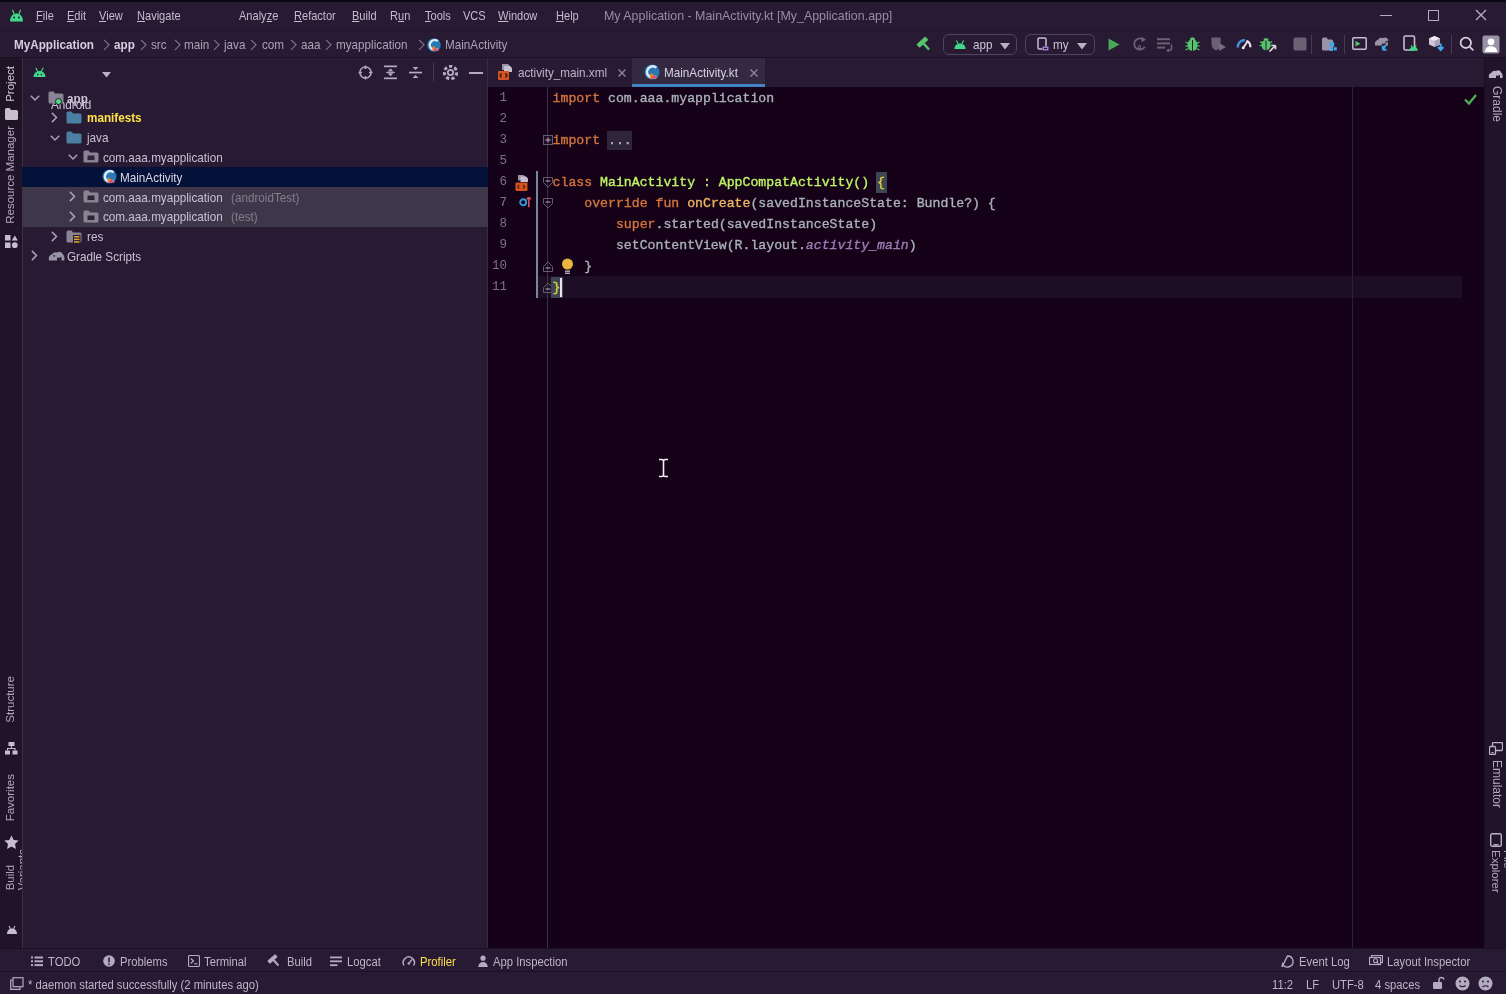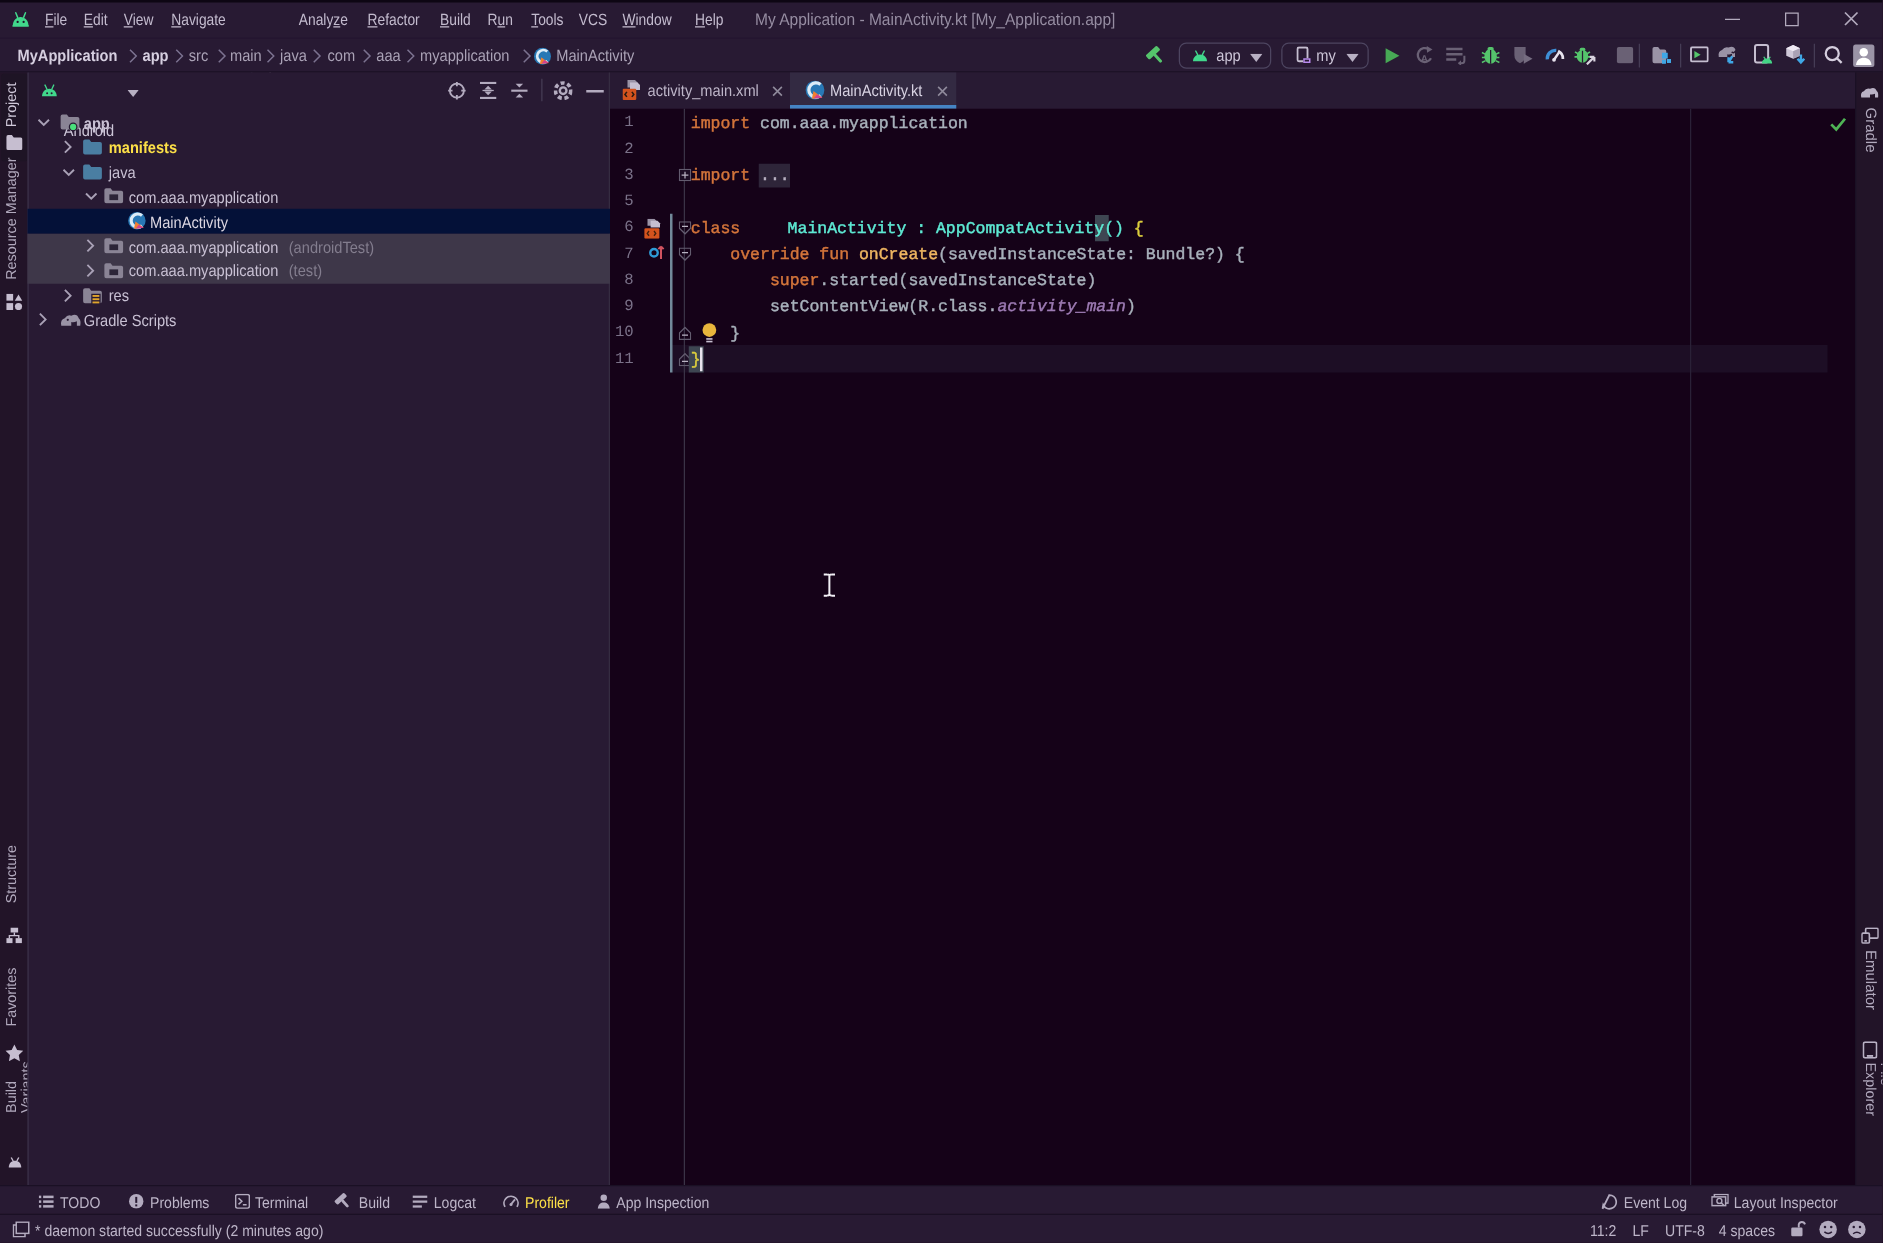--- a/index.html
+++ b/index.html
@@ -571,24 +571,24 @@
           <circle cx="6.5" cy="6" r="5.5" fill="#e8b63c"></circle>
           <rect x="4" y="12.5" width="5" height="1.3" fill="#c5bed0"></rect>
           <rect x="4" y="14.6" width="5" height="1.3" fill="#c5bed0"></rect>
         </svg>
       </span>
       <span class="abs" style="left:387.81999999999994px;top:85px;width:11.42px;height:21px;background:#3e4652;"></span>
       <span class="abs" style="left:62.599999999999994px;top:190px;width:11.92px;height:21px;background:#3e4652;"></span>
       <span class="abs txt" style="left:64.6px;top:3.5px;font-family:'Liberation Mono',monospace;font-size:13.2px;-webkit-text-stroke:0.35px currentColor;"><span style="color:#d4753b;">import </span><span style="color:#a8b1bb;">com.aaa.myapplication</span></span>
       <span class="abs" style="left:119.03999999999999px;top:44px;width:24.759999999999998px;height:19px;background:#2e2539;"></span>
       <span class="abs txt" style="left:64.6px;top:45.5px;font-family:'Liberation Mono',monospace;font-size:13.2px;-webkit-text-stroke:0.35px currentColor;"><span style="color:#d4753b;">import </span><span style="color:#b9b2c2;">...</span></span>
-      <span class="abs txt" style="left:64.6px;top:87.5px;font-family:'Liberation Mono',monospace;font-size:13.2px;-webkit-text-stroke:0.35px currentColor;"><span style="color:#d4753b;">class </span><span style="color:#5eead4;margin-left:30px;">MainActivity : AppCompatActivity() </span><span style="color:#ddcf3d;">{</span></span>
+      <span class="abs txt" style="left:64.6px;top:87.5px;font-family:'Liberation Mono',monospace;font-size:13.2px;-webkit-text-stroke:0.35px currentColor;"><span style="color:#d4753b;">class </span><span style="color:#bef264;">MainActivity : AppCompatActivity() </span><span style="color:#ddcf3d;">{</span></span>
       <span class="abs txt" style="left:64.6px;top:108.5px;font-family:'Liberation Mono',monospace;font-size:13.2px;-webkit-text-stroke:0.35px currentColor;"><span style="color:#a8b1bb;">    </span><span style="color:#d4753b;">override fun </span><span style="color:#efb661;">onCreate</span><span style="color:#a8b1bb;">(savedInstanceState: Bundle?) {</span></span>
       <span class="abs txt" style="left:64.6px;top:129.5px;font-family:'Liberation Mono',monospace;font-size:13.2px;-webkit-text-stroke:0.35px currentColor;"><span style="color:#a8b1bb;">        </span><span style="color:#d4753b;">super</span><span style="color:#a8b1bb;">.started(savedInstanceState)</span></span>
-      <span class="abs txt" style="left:64.6px;top:150.5px;font-family:'Liberation Mono',monospace;font-size:13.2px;-webkit-text-stroke:0.35px currentColor;"><span style="color:#a8b1bb;">        setContentView(R.class.</span><span style="color:#9d7bb4;font-style:italic;">activity_main</span><span style="color:#a8b1bb;">)</span></span>
+      <span class="abs txt" style="left:64.6px;top:150.5px;font-family:'Liberation Mono',monospace;font-size:13.2px;-webkit-text-stroke:0.35px currentColor;"><span style="color:#a8b1bb;">        setContentView(R.layout.</span><span style="color:#9d7bb4;font-style:italic;">activity_main</span><span style="color:#a8b1bb;">)</span></span>
       <span class="abs txt" style="left:64.6px;top:171.5px;font-family:'Liberation Mono',monospace;font-size:13.2px;-webkit-text-stroke:0.35px currentColor;"><span style="color:#a8b1bb;">    }</span></span>
       <span class="abs txt" style="left:64.6px;top:192.5px;font-family:'Liberation Mono',monospace;font-size:13.2px;-webkit-text-stroke:0.35px currentColor;"><span style="color:#ddcf3d;">}</span></span>
       <span class="abs" style="left:71.52px;top:191px;width:2.2px;height:19px;background:#e8e4ee;"></span>
       <span class="abs" style="left:975px;top:5px;">
         <svg width="15" height="14">
           <path d="M2 7.5 L6 11.5 L13 3" stroke="#4fb355" stroke-width="2.2" fill="none"></path>
         </svg>
       </span>
       <span class="abs" style="left:170px;top:371px;">
         <svg width="11" height="20">

